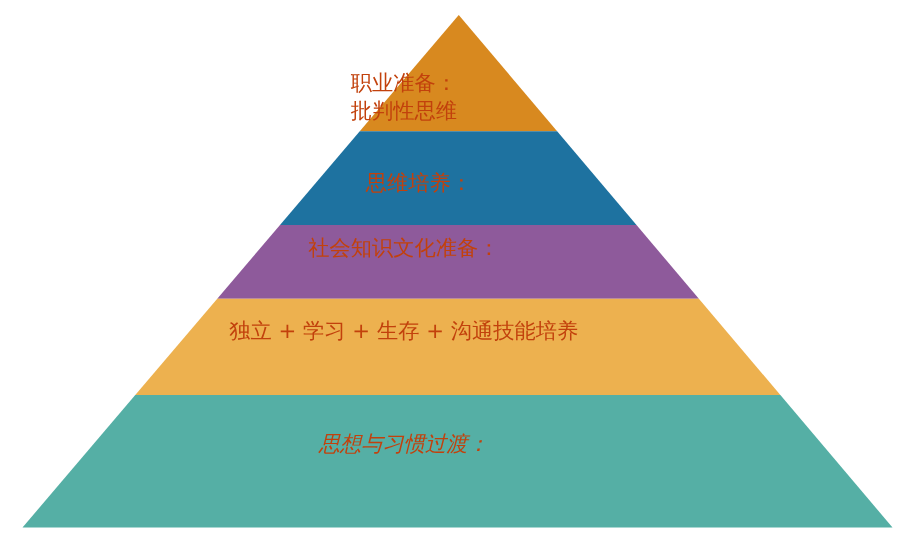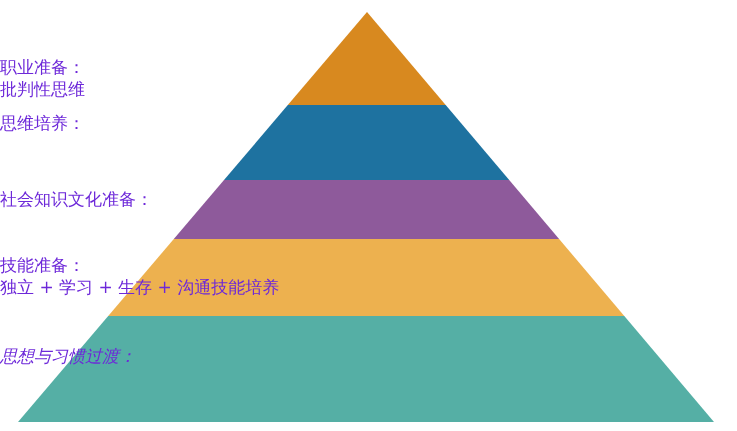--- a/index.html
+++ b/index.html
@@ -1,45 +1,44 @@
 <!DOCTYPE html>
 <html><head>
   <meta charset="utf-8">
   <style>
     html, body { margin: 0; padding: 0; background: #ffffff; }
     body { width: 737px; height: 431px; position: relative; overflow: hidden;
            font-family: "DejaVu Sans", "Liberation Sans", sans-serif; }
     #pyramid { position: absolute; left: 0; top: 0; width: 737px; height: 431px; }
     .layer-text {
-      position: absolute; left: 0; width: 646px; 
-      color: #6d28d9; font-size: 17px; line-height: 22px; letter-spacing: 0px;
+      position: absolute; left: 0; width: 646px; text-align: center;
+      color: #c2410c; font-size: 17px; line-height: 22px; letter-spacing: 0px;
       pointer-events: none;
     }
     .layer-text span { display: block; white-space: nowrap; }
   </style>
 </head>
 <body>
 
 <svg id="pyramid" viewBox="0 0 737 431" xmlns="http://www.w3.org/2000/svg">
   <polygon points="367.0,12.0 445.7,105.0 287.8,105.0" fill="#D8891F"></polygon>
   <polygon points="287.8,105.0 445.7,105.0 509.2,180.0 224.0,180.0" fill="#1E72A0"></polygon>
   <polygon points="224.0,180.0 509.2,180.0 559.1,239.0 173.8,239.0" fill="#8E5A9B"></polygon>
   <polygon points="173.8,239.0 559.1,239.0 624.3,316.0 108.2,316.0" fill="#EDB14F"></polygon>
   <polygon points="108.2,316.0 624.3,316.0 714.0,422.0 18.0,422.0" fill="#55AFA5"></polygon>
 </svg>
 
 <div class="layer-text" style="top: 56px;">
   <span>职业准备：</span>
   <span>批判性思维</span>
 </div>
-<div class="layer-text" style="top: 112px;">
+<div class="layer-text" style="top: 136px; padding-left: 12px;">
   <span>思维培养：</span>
 </div>
 <div class="layer-text" style="top: 188px;">
   <span>社会知识文化准备：</span>
 </div>
 <div class="layer-text" style="top: 254px;">
-  <span>技能准备：</span>
   <span>独立 + 学习 + 生存 + 沟通技能培养</span>
 </div>
 <div class="layer-text" style="top: 345px; font-style: italic;">
   <span>思想与习惯过渡：</span>
 </div>
 
 </body></html>

